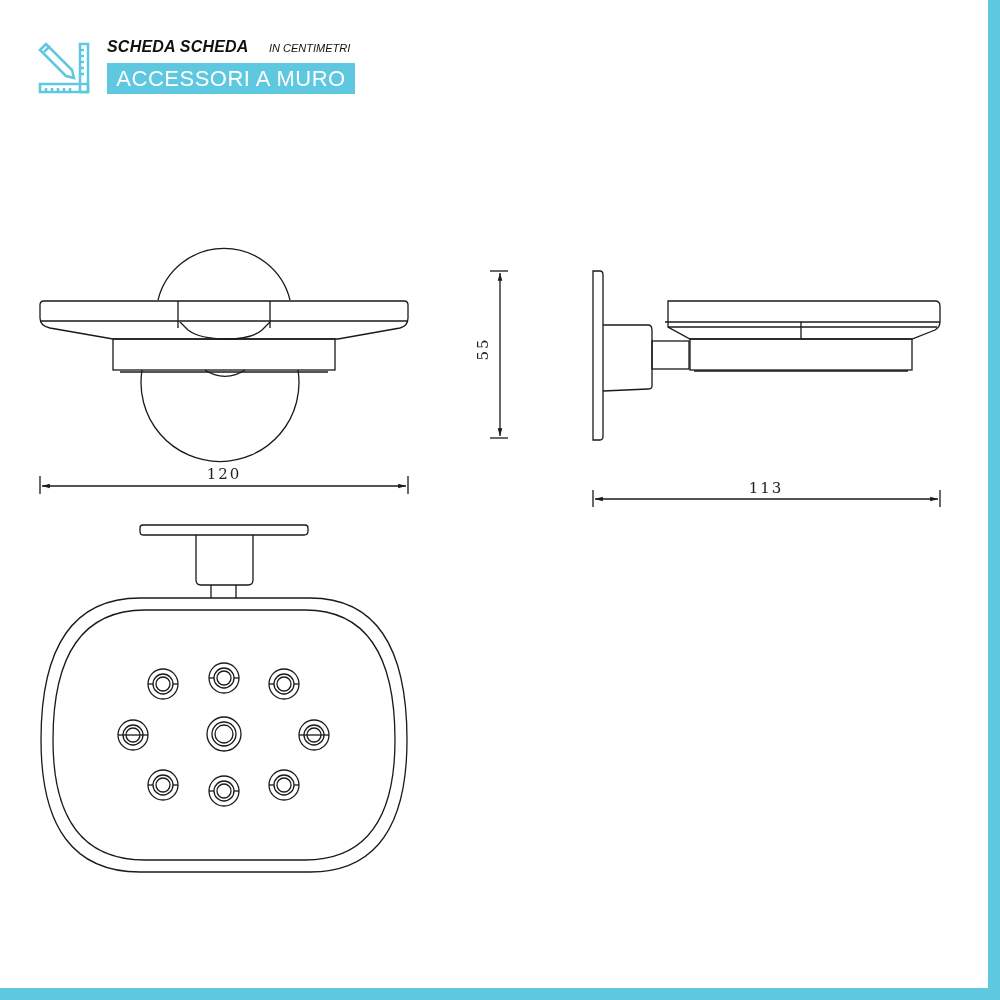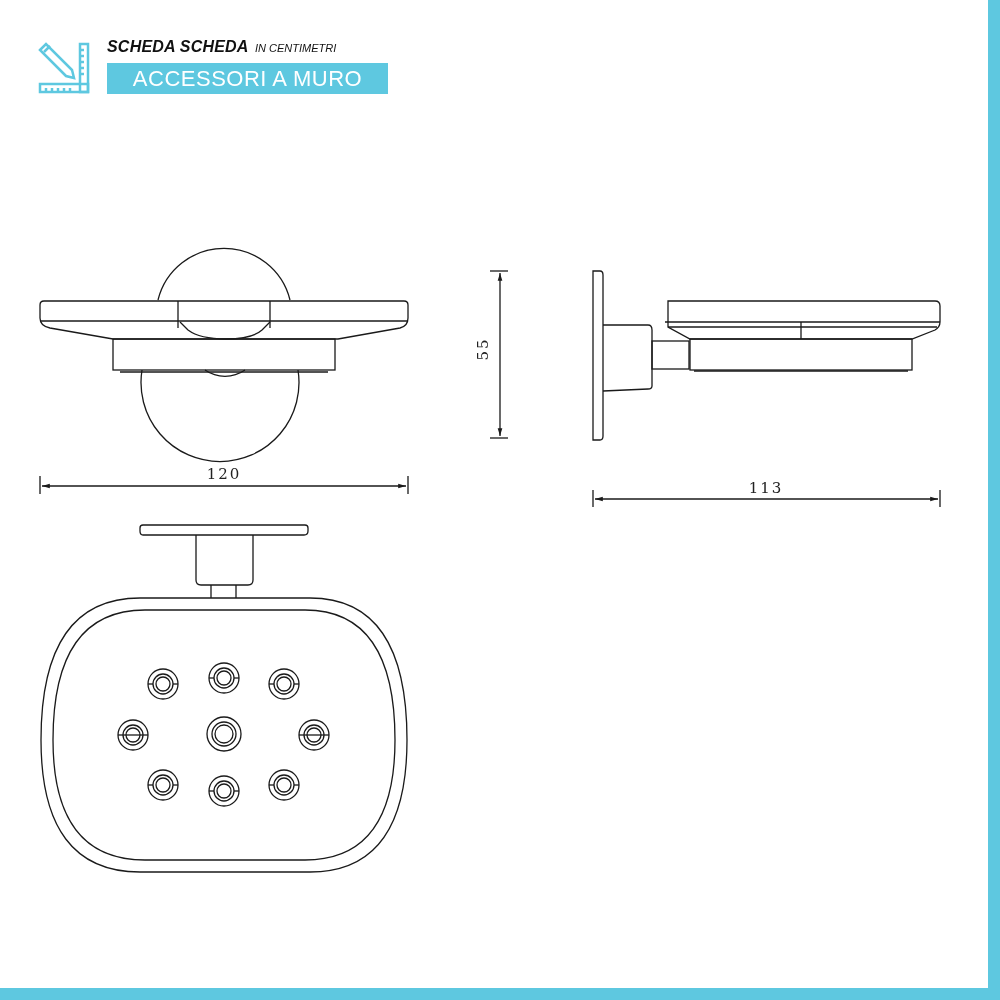--- a/index.html
+++ b/index.html
@@ -6,23 +6,23 @@
     body {
       width: 1000px; height: 1000px; position: relative; overflow: hidden;
       background: #ffffff;
       font-family: "Liberation Sans", sans-serif;
     }
     .frame-right { position: absolute; left: 988px; top: 0; width: 12px; height: 1000px; background: #5ec8e0; }
     .frame-bottom { position: absolute; left: 0; top: 988px; width: 1000px; height: 12px; background: #5ec8e0; }
     .header-icon { position: absolute; left: 36px; top: 40px; width: 56px; height: 56px; }
     .title-line { position: absolute; left: 107px; top: 38px; white-space: nowrap; color: #111; }
     .title-main { font-style: italic; font-weight: bold; font-size: 16px; letter-spacing: 0.2px; }
-    .title-sub { font-style: italic; font-size: 11px; margin-left: 2px; }
+    .title-sub { font-style: italic; font-size: 11px; margin-left: 16px; }
     .banner {
-      position: absolute; left: 107px; top: 63px; width: 281px; height: 31px;
+      position: absolute; left: 107px; top: 63px; width: 248px; height: 31px;
       background: #5ec8e0; color: #ffffff; font-size: 22px; line-height: 31px;
       text-align: center; letter-spacing: 0.5px;
     }
     svg.drawing { position: absolute; left: 0; top: 0; }
     .dim-text { font-family: "DejaVu Serif", serif; font-size: 15px; fill: #222; letter-spacing: 2px; }
   </style>
 </head>
 <body>
 
 <div class="frame-right"></div>

